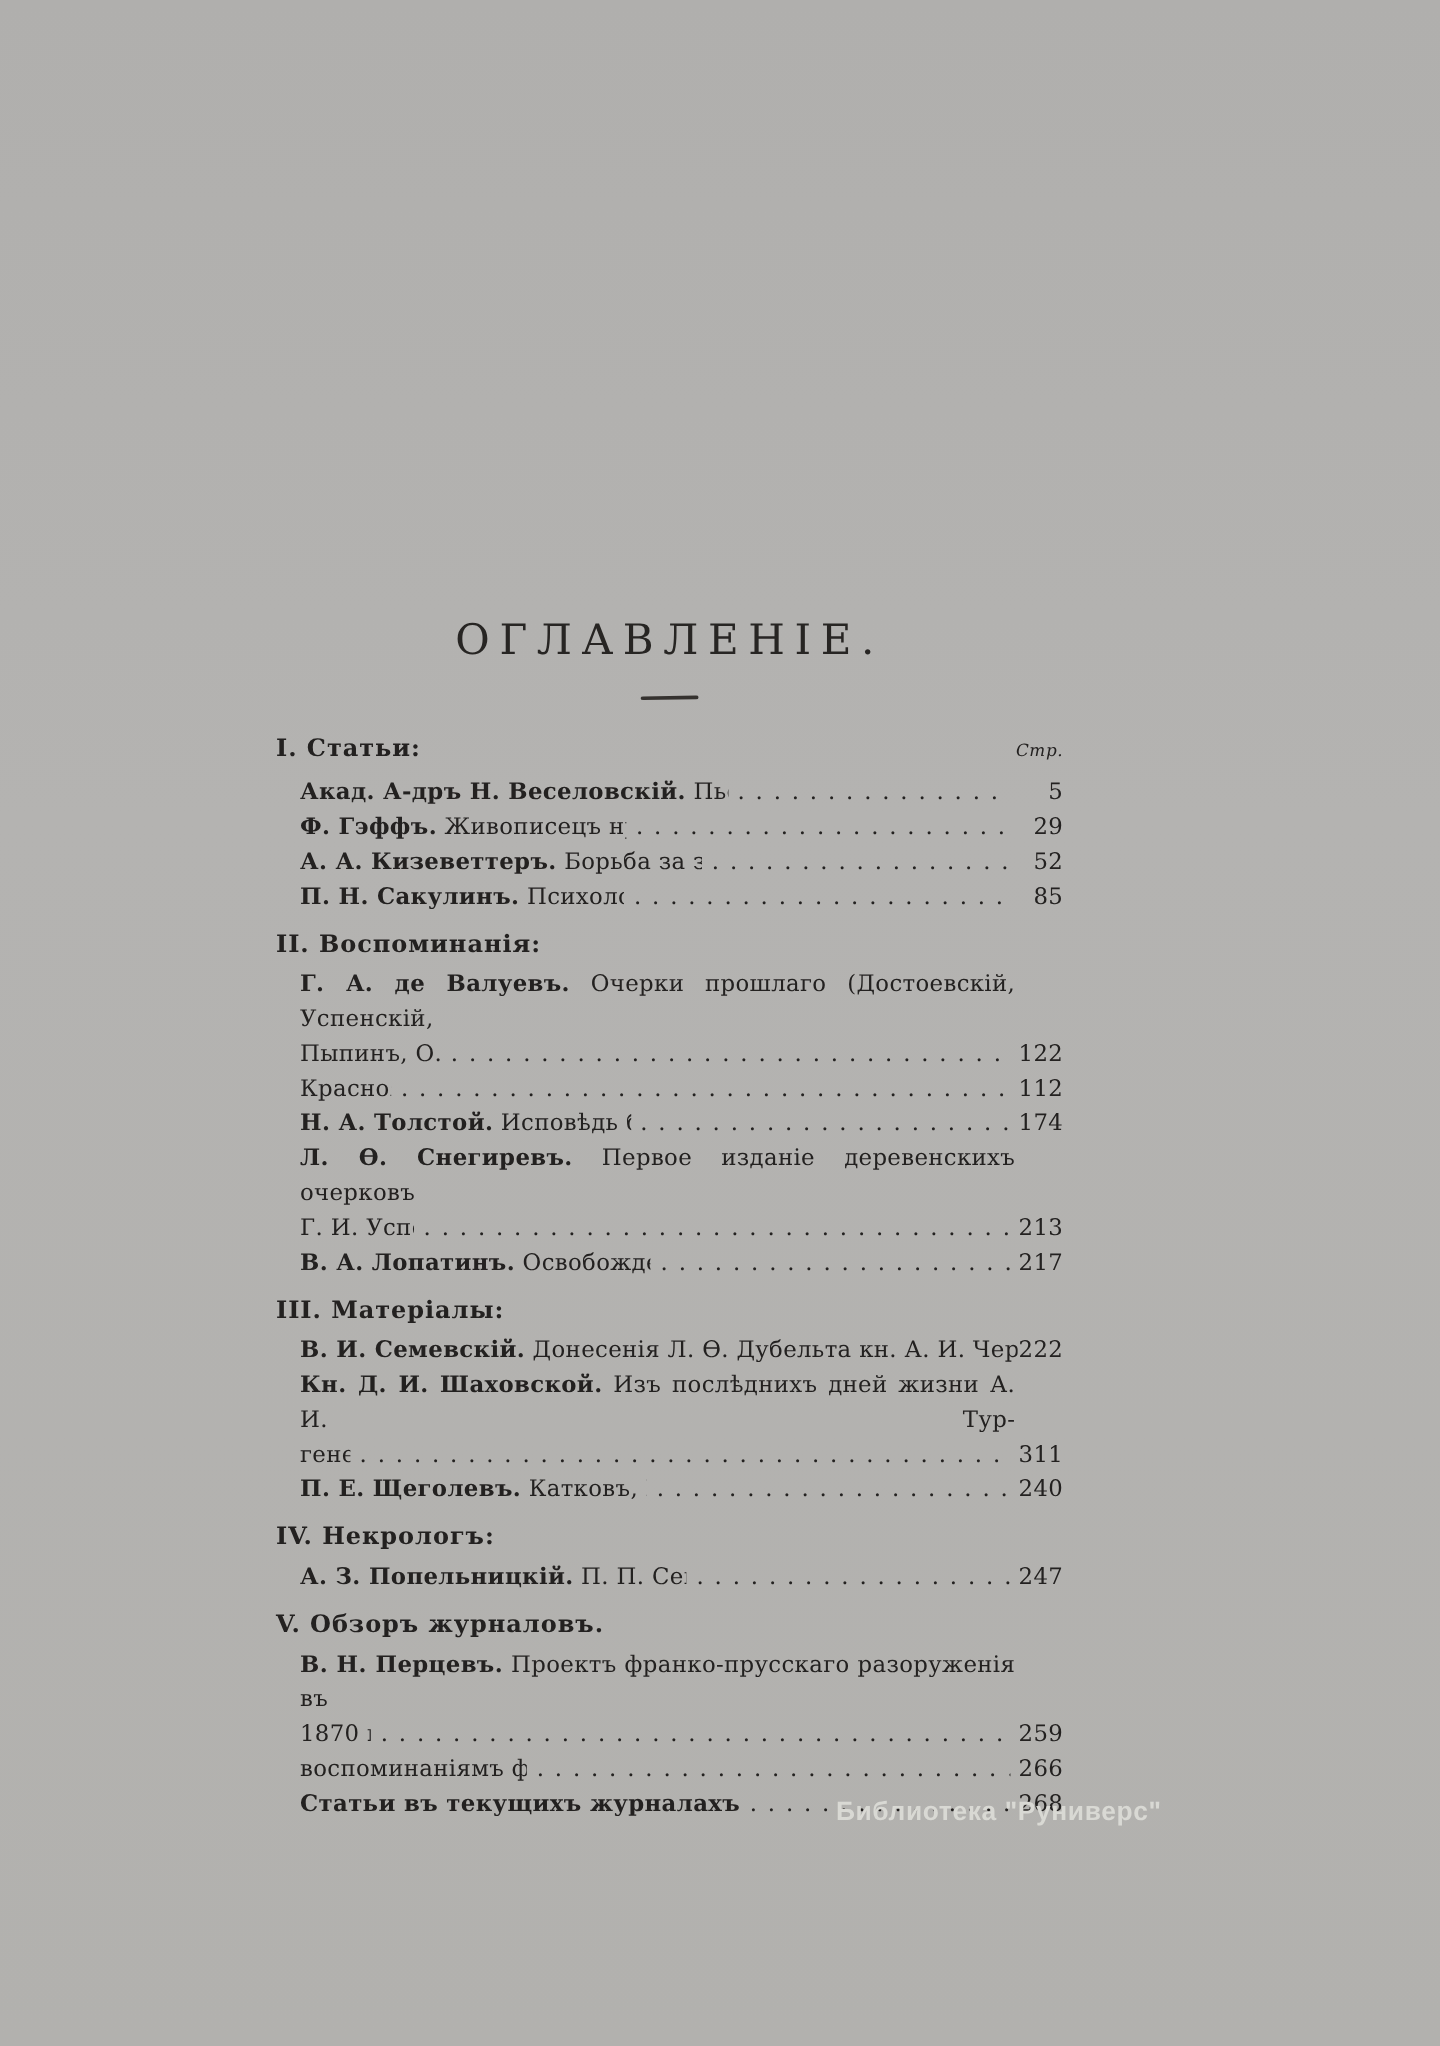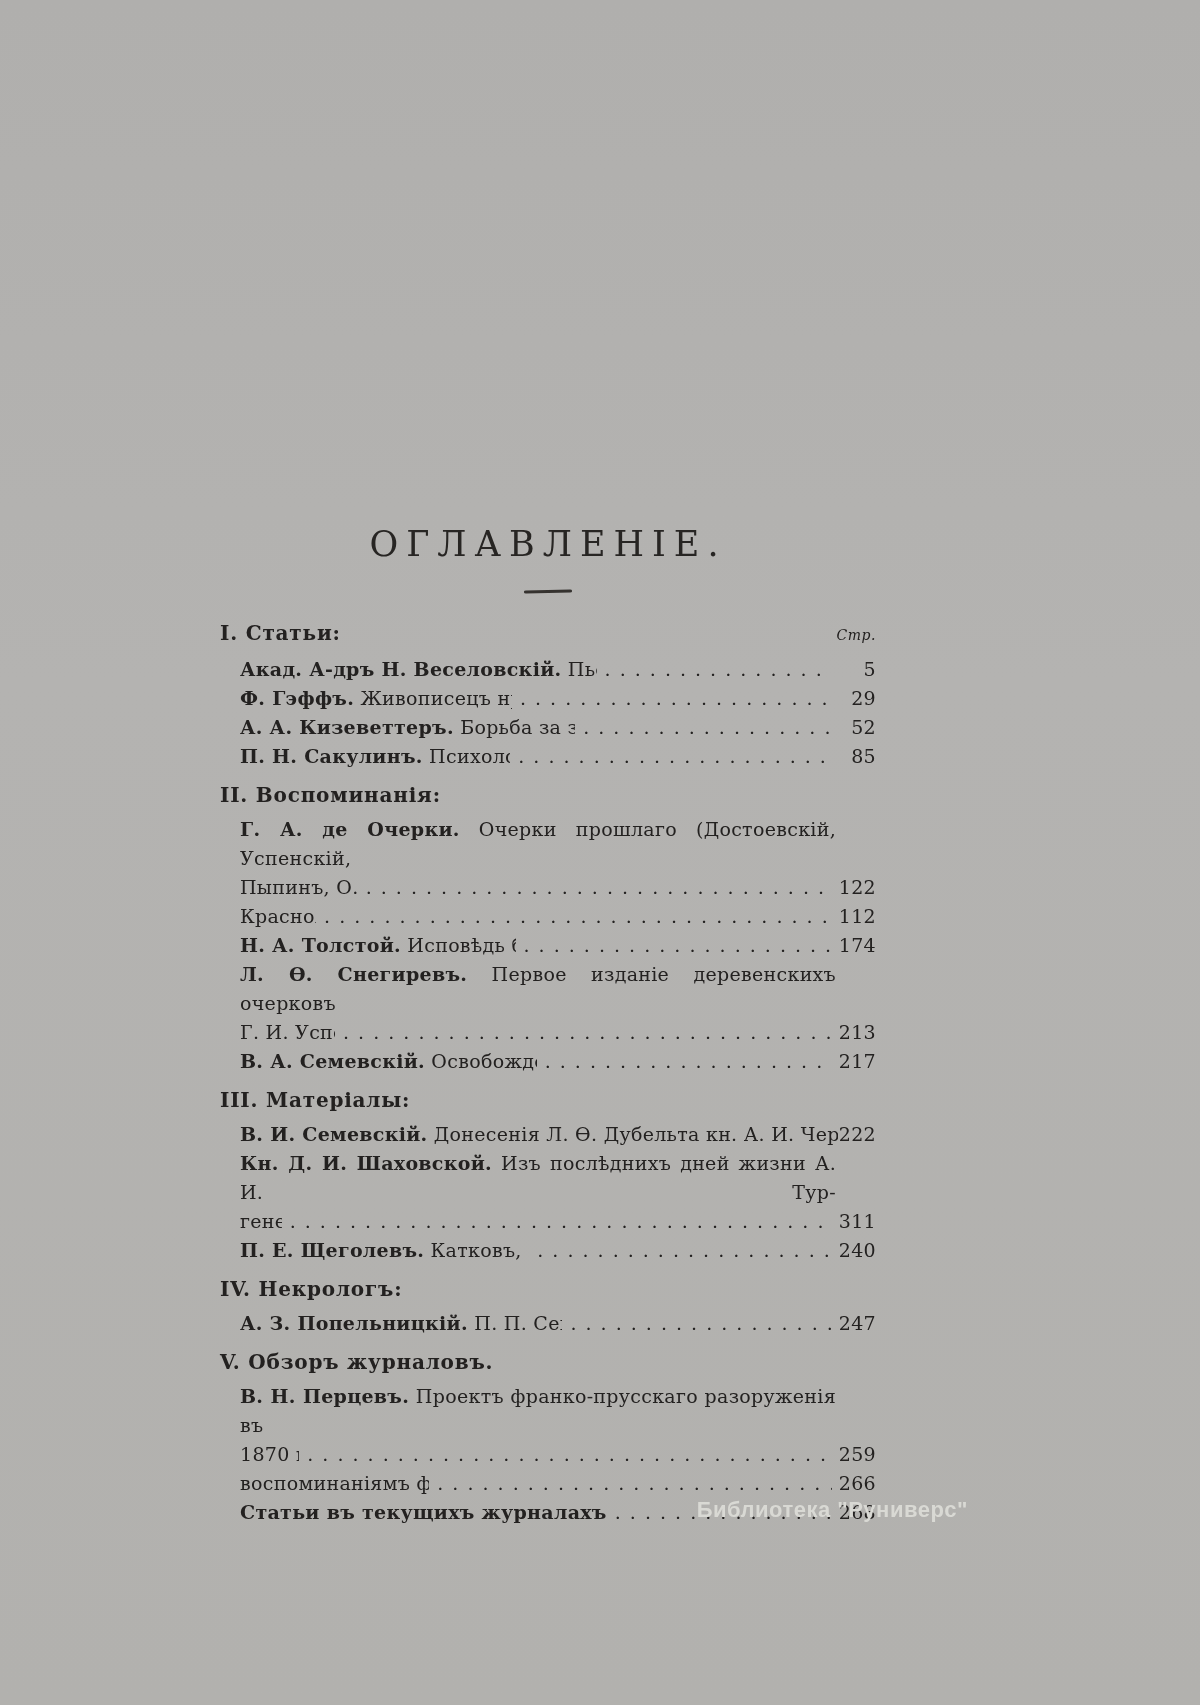--- a/index.html
+++ b/index.html
@@ -11,25 +11,24 @@
     color: #232120;
     font-family: "DejaVu Serif", "Liberation Serif", serif;
   }
   .scan-page {
     position: absolute;
     inset: 0;
     background: linear-gradient(180deg, #b0afad 0%, #b4b3b1 40%, #b2b1ae 100%);
   }
   .content {
     position: absolute;
-    left: 220px;
+    left: 230px;
     top: 0;
     width: 656px;
     padding-top: 512px;
-    margin-top: 10px;
   }
   .title {
     text-align: center;
     font-size: 35px;
     font-weight: 400;
     letter-spacing: 8px;
     line-height: 44px;
     white-space: nowrap;
     color: #272523;
   }
@@ -143,21 +142,21 @@
               <span class="leader">. . . . . . . . . . . . . . . . . . . . . . . . . . . . . . . . . . . . . . . . . . . . . . . . . . . . . . . . . . . .</span>
               <span class="pagenum">85</span>
             </div>
           </div>
         </section>
         <section class="section">
           <div class="heading-row">
             <span class="heading">II. Воспоминанія:</span>
           </div>
           <div class="entries">
-            <div class="line justify"><span class="author">Г. А. де Очерки.</span> <span class="text">Очерки прошлаго (Достоевскій, Успенскій,</span></div>
+            <div class="line justify"><span class="author">Г. А. де Валуевъ.</span> <span class="text">Очерки прошлаго (Достоевскій, Успенскій,</span></div>
             <div class="line">
               <span class="text">Пыпинъ, О. Миллеръ)</span>
               <span class="leader">. . . . . . . . . . . . . . . . . . . . . . . . . . . . . . . . . . . . . . . . . . . . . . . . . . . . . . . . . . . .</span>
               <span class="pagenum">122</span>
             </div>
             <div class="line">
               <span class="text">Красноярскѣ</span>
               <span class="leader">. . . . . . . . . . . . . . . . . . . . . . . . . . . . . . . . . . . . . . . . . . . . . . . . . . . . . . . . . . . .</span>
               <span class="pagenum">112</span>
             </div>
@@ -167,21 +166,21 @@
               <span class="leader">. . . . . . . . . . . . . . . . . . . . . . . . . . . . . . . . . . . . . . . . . . . . . . . . . . . . . . . . . . . .</span>
               <span class="pagenum">174</span>
             </div>
             <div class="line justify"><span class="author">Л. Ѳ. Снегиревъ.</span> <span class="text">Первое изданіе деревенскихъ очерковъ</span></div>
             <div class="line">
               <span class="text">Г. И. Успенскаго</span>
               <span class="leader">. . . . . . . . . . . . . . . . . . . . . . . . . . . . . . . . . . . . . . . . . . . . . . . . . . . . . . . . . . . .</span>
               <span class="pagenum">213</span>
             </div>
             <div class="line">
-              <span class="author">В. А. Семевскій.</span>
+              <span class="author">В. А. Лопатинъ.</span>
               <span class="text"> Освобожденіе Ф. В. Волховскаго.</span>
               <span class="leader">. . . . . . . . . . . . . . . . . . . . . . . . . . . . . . . . . . . . . . . . . . . . . . . . . . . . . . . . . . . .</span>
               <span class="pagenum">217</span>
             </div>
           </div>
         </section>
         <section class="section">
           <div class="heading-row">
             <span class="heading">III. Матеріалы:</span>
           </div>

